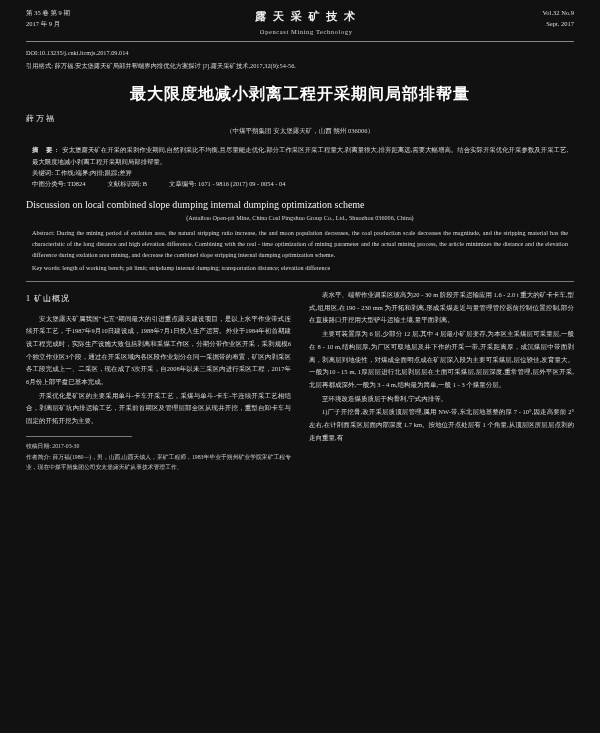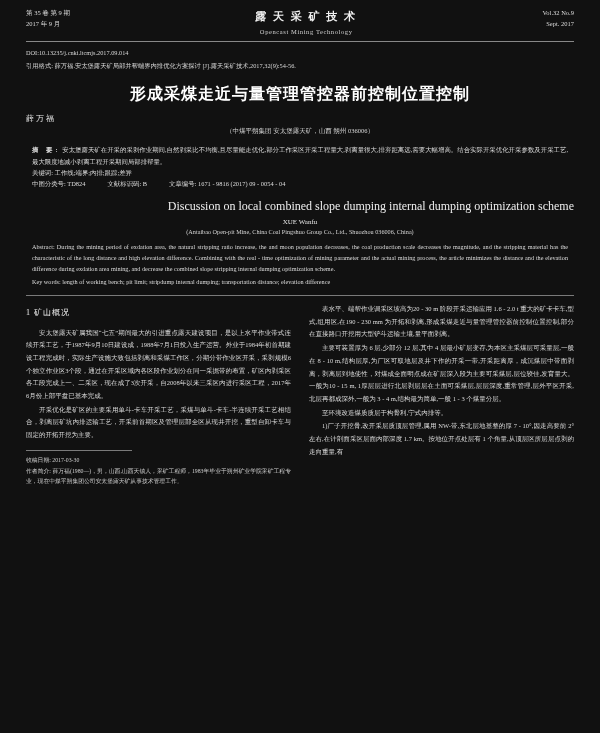--- a/index.html
+++ b/index.html
@@ -104,22 +104,22 @@
     margin: 0 6px;
   }
   .codes-row {
     display: flex;
     gap: 22px;
     font-size: 6.4px;
     color: #dedede;
     margin: 0 6px 8px 6px;
   }
   .title-en {
-    text-align: right;
-    font-size: 12px;
+    text-align: left;
+    font-size: 10px;
     margin: 10px 0 4px 0;
     color: #efefef;
   }
   .author-en {
     text-align: center;
     font-size: 7px;
     margin-bottom: 2px;
     color: #e6e6e6;
   }
   .affil-en {
@@ -203,21 +203,21 @@
 
   <div class="rule"></div>
 
   <div class="meta-line">DOI:10.13235/j.cnki.ltcmjs.2017.09.014</div>
 
   <div class="meta-line">
     <span>引用格式:</span>
     <span>薛万福.安太堡露天矿局部并帮端界内排优化方案探讨 [J].露天采矿技术,2017,32(9):54-56.</span>
   </div>
 
-  <div class="title-cn">形成采煤走近与量管理管控器前控制位置控制</div>
+  <div class="title-cn">最大限度地减小剥离工程开采期间局部排帮量</div>
   <div class="author-cn">薛 万 福</div>
   <div class="affil-cn">（中煤平朔集团 安太堡露天矿，山西 朔州 036006）</div>
 
   <div class="abs-block">
     <span class="tag">摘  要:</span>
     <span>安太堡露天矿在开采的采剥作业期间,自然剥采比不均衡,且尽量能走优化,部分工作采区开采工程量大,剥离量很大,排弃距离远,需要大幅增高。结合实际开采优化开采参数及开采工艺,最大限度地减小剥离工程开采期间局部排帮量。</span>
   </div>
 
   <div class="kw-line">
     <span>关键词:</span>
@@ -233,21 +233,20 @@
       <span>文献标识码:</span>
       <span>B</span>
     </span>
     <span>
       <span>文章编号:</span>
       <span>1671 - 9816 (2017) 09 - 0054 - 04</span>
     </span>
   </div>
 
   <div class="title-en">Discussion on local combined slope dumping internal dumping optimization scheme</div>
-  <div class="author-en">XUE Wanfu</div>
   <div class="affil-en">(Antaibao Open-pit Mine, China Coal Pingshuo Group Co., Ltd., Shuozhou 036006, China)</div>
 
   <div class="abs-en">
     <span>Abstract:</span>
     <span>During the mining period of exdation area, the natural stripping ratio increase, the and moon population decreases, the coal production scale decreases the magnitude, and the stripping material has the characteristic of the long distance and high elevation difference. Combining with the real - time optimization of mining parameter and the actual mining process, the article minimizes the distance and the elevation difference during exdation area mining, and decrease the combined slope stripping internal dumping optimization scheme.</span>
   </div>
 
   <div class="kw-en">
     <span>Key words:</span>
     <span>length of working bench; pit limit; stripdump internal dumping; transportation distance; elevation difference</span>

